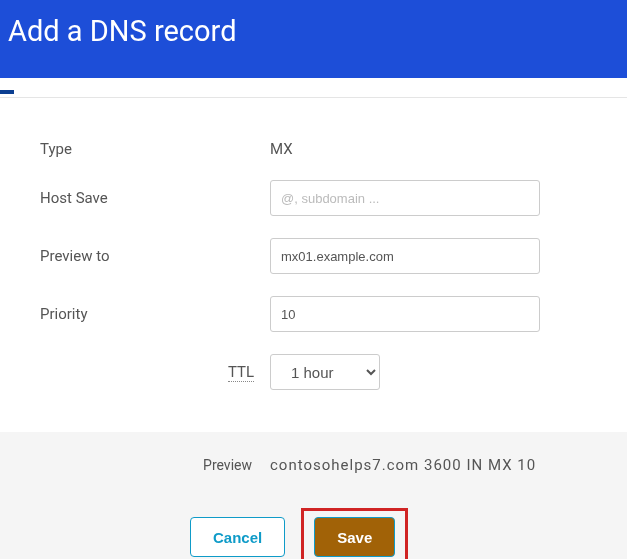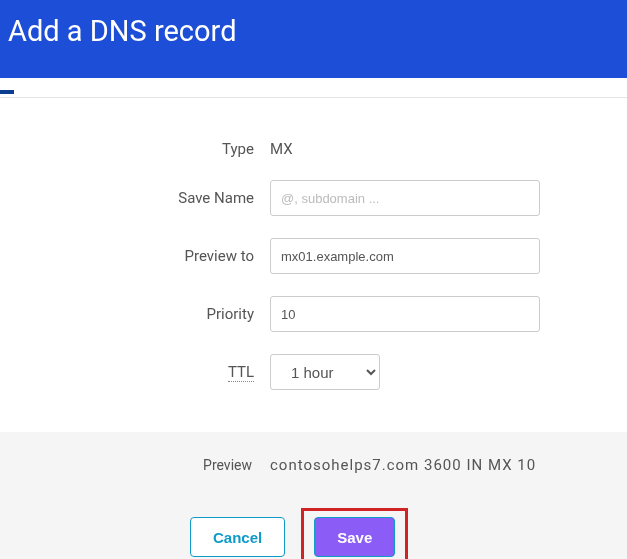--- a/index.html
+++ b/index.html
@@ -33,22 +33,22 @@
     .form-area {
       padding: 20px 40px 10px 40px;
     }
     .row {
       display: flex;
       align-items: center;
       margin: 22px 0;
     }
     .label {
       width: 230px;
-      text-align: right;
-      padding-right: 16px;
+      text-align: left;
+      padding-right: 0;
       color: #555;
       font-size: 15px;
     }
     .label.ttl {
       border-bottom: 1px dotted #888;
       display: inline-block;
       width: auto;
       margin-left: auto;
     }
     .label-wrap {
@@ -121,21 +121,21 @@
       align-items: center;
       justify-content: center;
     }
     .btn-cancel {
       background: #fff;
       border: 1px solid #0f9bc8;
       color: #0f9bc8;
       margin-right: 16px;
     }
     .btn-save {
-      background: #8b5cf6;
+      background: #a16207;
       border: 1px solid #0f9bc8;
       color: #fff;
     }
     .highlight {
       display: inline-block;
       border: 3px solid #d02424;
       padding: 6px 10px;
     }
   </style>
 </head>
@@ -150,21 +150,21 @@
 </div>
 
 <div class="form-area">
 
   <div class="row">
     <div class="label">Type</div>
     <div class="value-static">MX</div>
   </div>
 
   <div class="row">
-    <div class="label">Save Name</div>
+    <div class="label">Host Save</div>
     <input type="text" placeholder="@, subdomain ..." style="">
   </div>
 
   <div class="row">
     <div class="label">Preview to</div>
     <input type="text" value="mx01.example.com" style="">
   </div>
 
   <div class="row">
     <div class="label">Priority</div>

